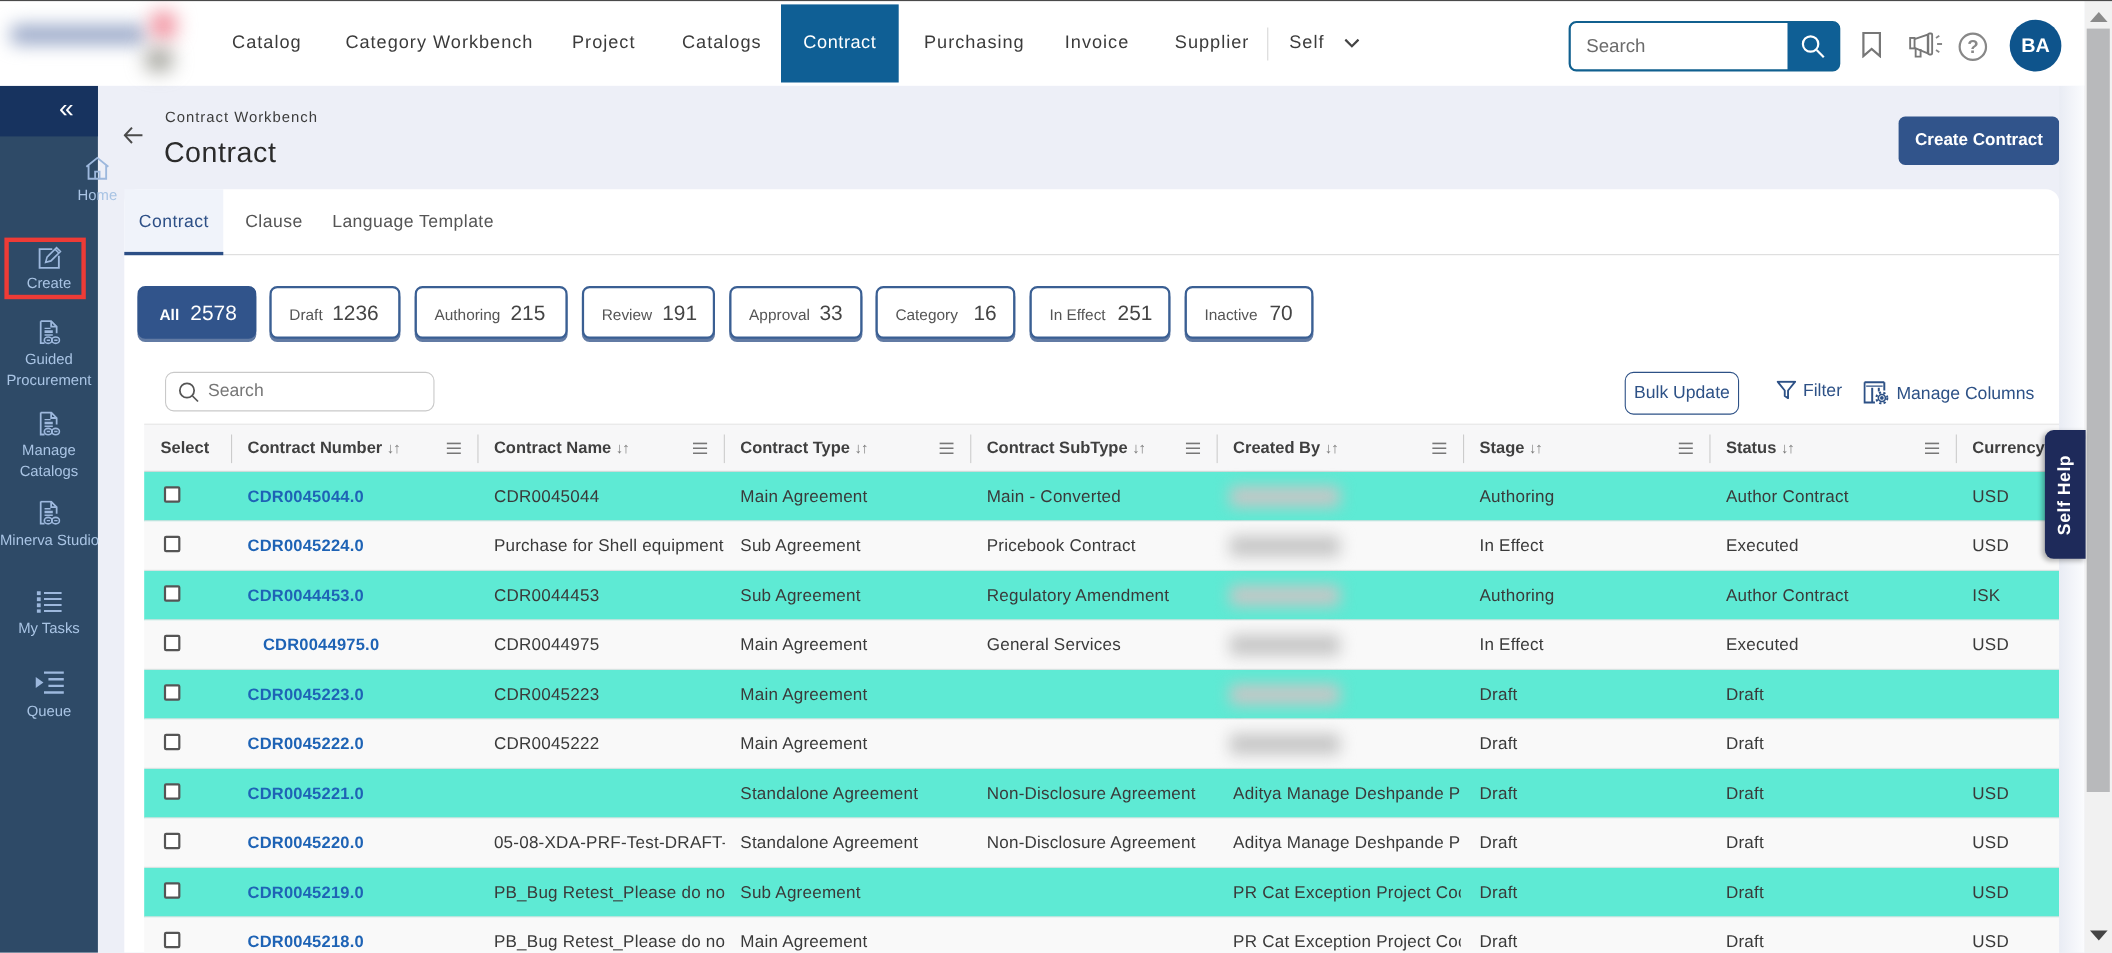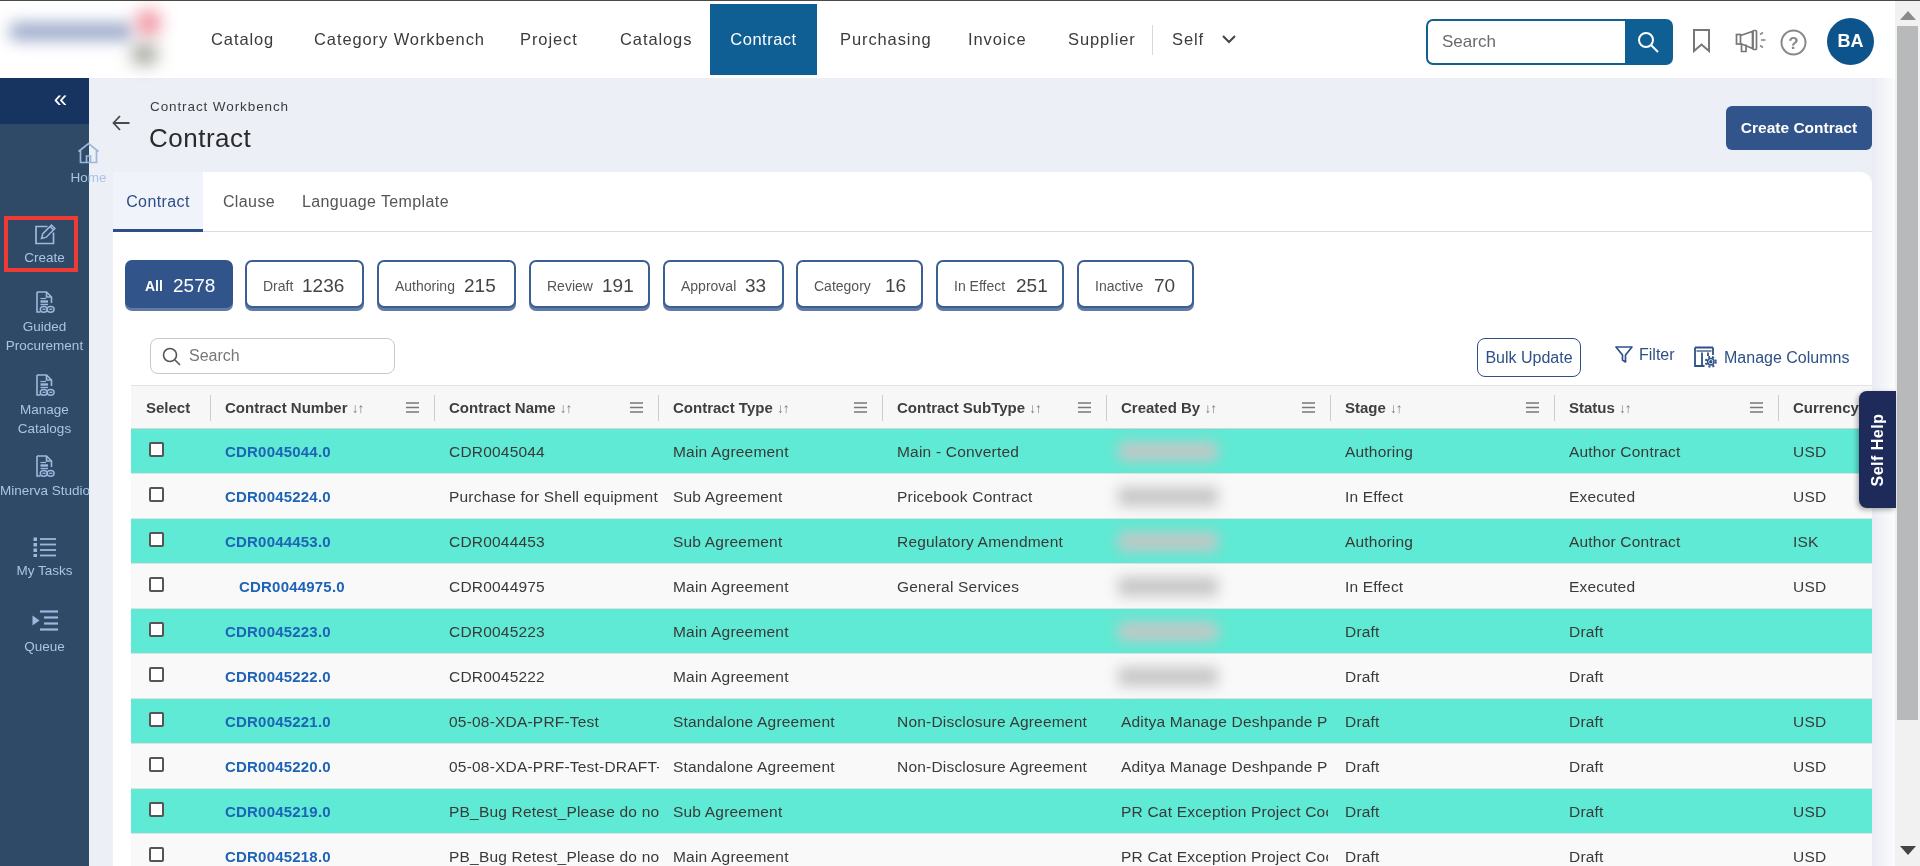--- a/index.html
+++ b/index.html
@@ -420,21 +420,20 @@
           <div class="cell" style="left:542px;width:207px;">Main Agreement</div>
           <div class="cell" style="left:766px;width:207px;"></div>
           <div class="bpill"></div>
           <div class="cell" style="left:1214px;width:207px;">Draft</div>
           <div class="cell" style="left:1438px;width:207px;">Draft</div>
           <div class="cell" style="left:1662px;width:207px;"></div>
         </div>
         <div class="row" style="top:314px;">
           <div class="cbx"></div>
           <div class="cell link" style="left:94px;width:207px;">CDR0045221.0</div>
-          <div class="cell" style="left:318px;width:210px;">05-08-XDA-PRF-Test</div>
           <div class="cell" style="left:542px;width:207px;">Standalone Agreement</div>
           <div class="cell" style="left:766px;width:207px;">Non-Disclosure Agreement</div>
           <div class="cell" style="left:990px;width:207px;">Aditya Manage Deshpande Ph</div>
           <div class="cell" style="left:1214px;width:207px;">Draft</div>
           <div class="cell" style="left:1438px;width:207px;">Draft</div>
           <div class="cell" style="left:1662px;width:207px;">USD</div>
         </div>
         <div class="row even" style="top:359px;">
           <div class="cbx"></div>
           <div class="cell link" style="left:94px;width:207px;">CDR0045220.0</div>

